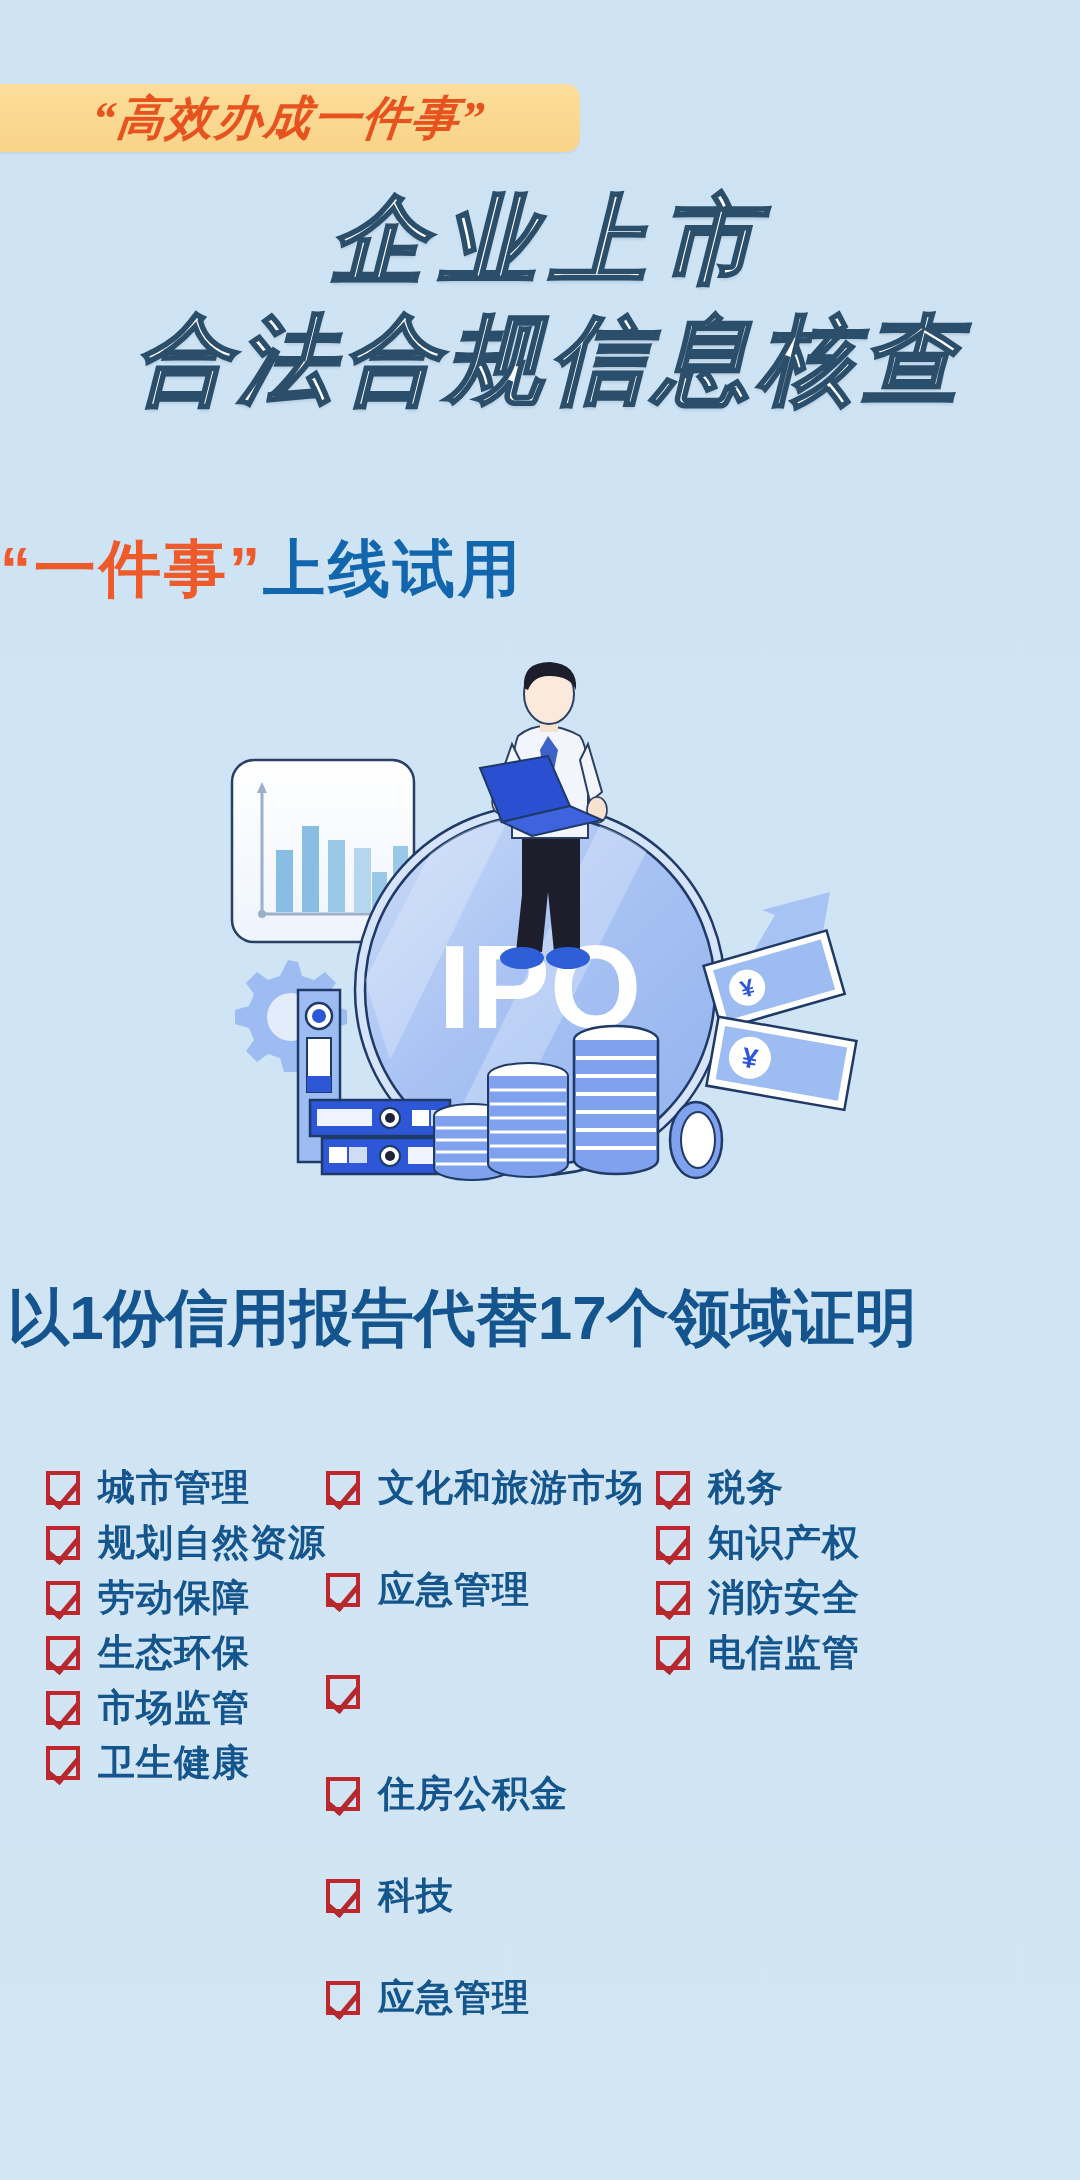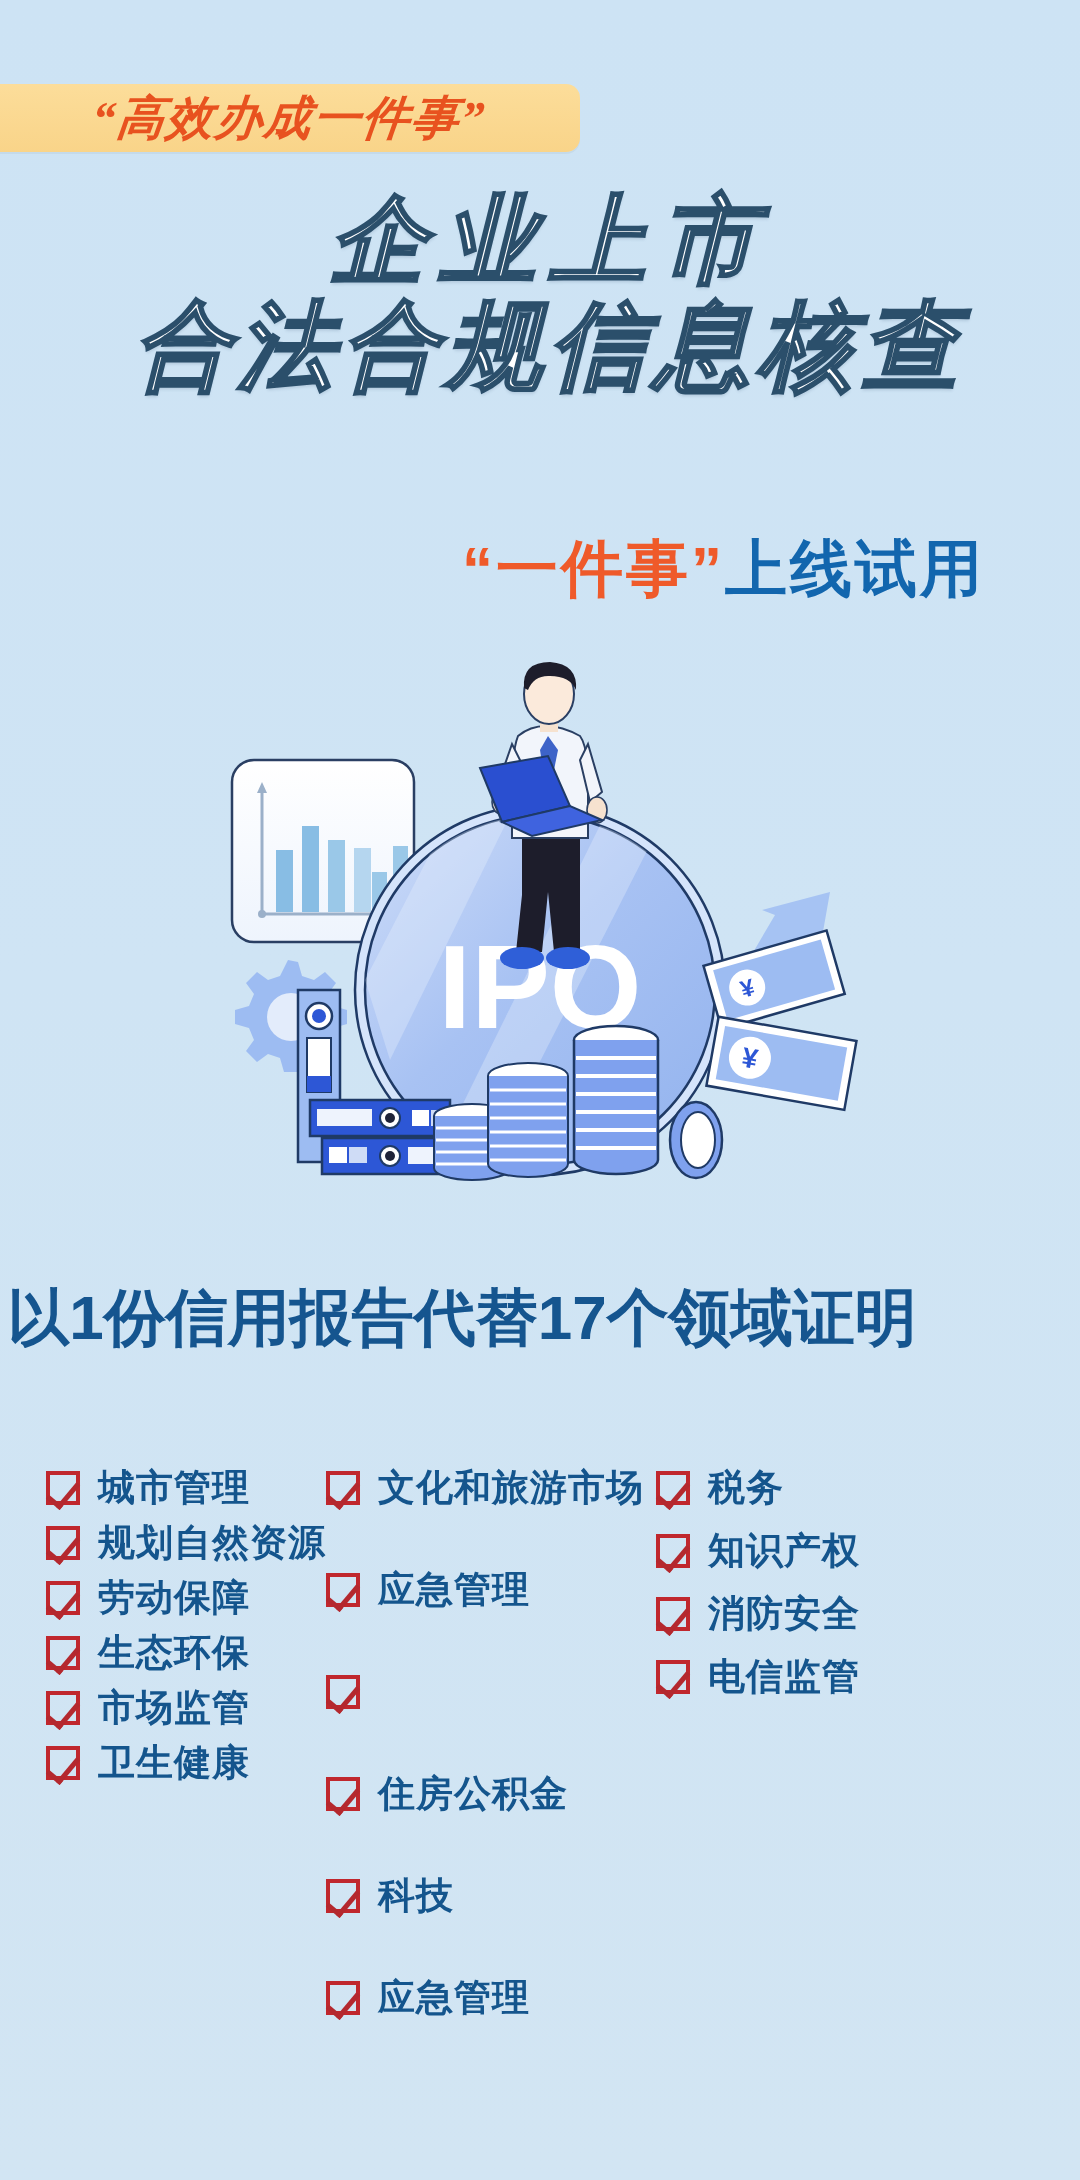--- a/index.html
+++ b/index.html
@@ -58,29 +58,29 @@
     font-style: italic;
     font-weight: bold;
     color: #ffffff;
     -webkit-text-stroke: 2.5px #2b4f6b;
     text-shadow: 0 3px 3px rgba(60,90,120,0.18);
     white-space: nowrap;
     line-height: 1.1;
     padding-left: 20px;
   }
   .calli-1 { font-size: 96px; letter-spacing: 14px; }
-  .calli-2 { font-size: 96px; letter-spacing: 8px; margin-top: 0; }
+  .calli-2 { font-size: 96px; letter-spacing: 8px; margin-top: 14px; }
 
   
   .subtitle {
     position: absolute;
     left: 0;
     top: 538px;
     width: 985px;
-    text-align: right;
+    text-align: left;
     white-space: nowrap;
     font-size: 62px;
     font-weight: bold;
     letter-spacing: 3px;
     line-height: 1;
   }
   .sub-orange { color: #ef5a2a; }
   .sub-blue   { color: #1266ae; }
 
   
@@ -112,21 +112,21 @@
     position: absolute;
     left: 46px;
     top: 1460px;
     width: 1000px;
     display: flex;
     gap: 0px;
   }
   .col { display: flex; flex-direction: column; }
   .col-1 { width: 280px; }
   .col-2 { width: 330px; gap: 47px; }
-  .col-3 { width: 330px; gap: 8px; }
+  .col-3 { width: 330px; }
 
   .item {
     display: flex;
     align-items: center;
     height: 55px;
     margin-bottom: 0px;
   }
   .cb {
     position: relative;
     width: 34px;

